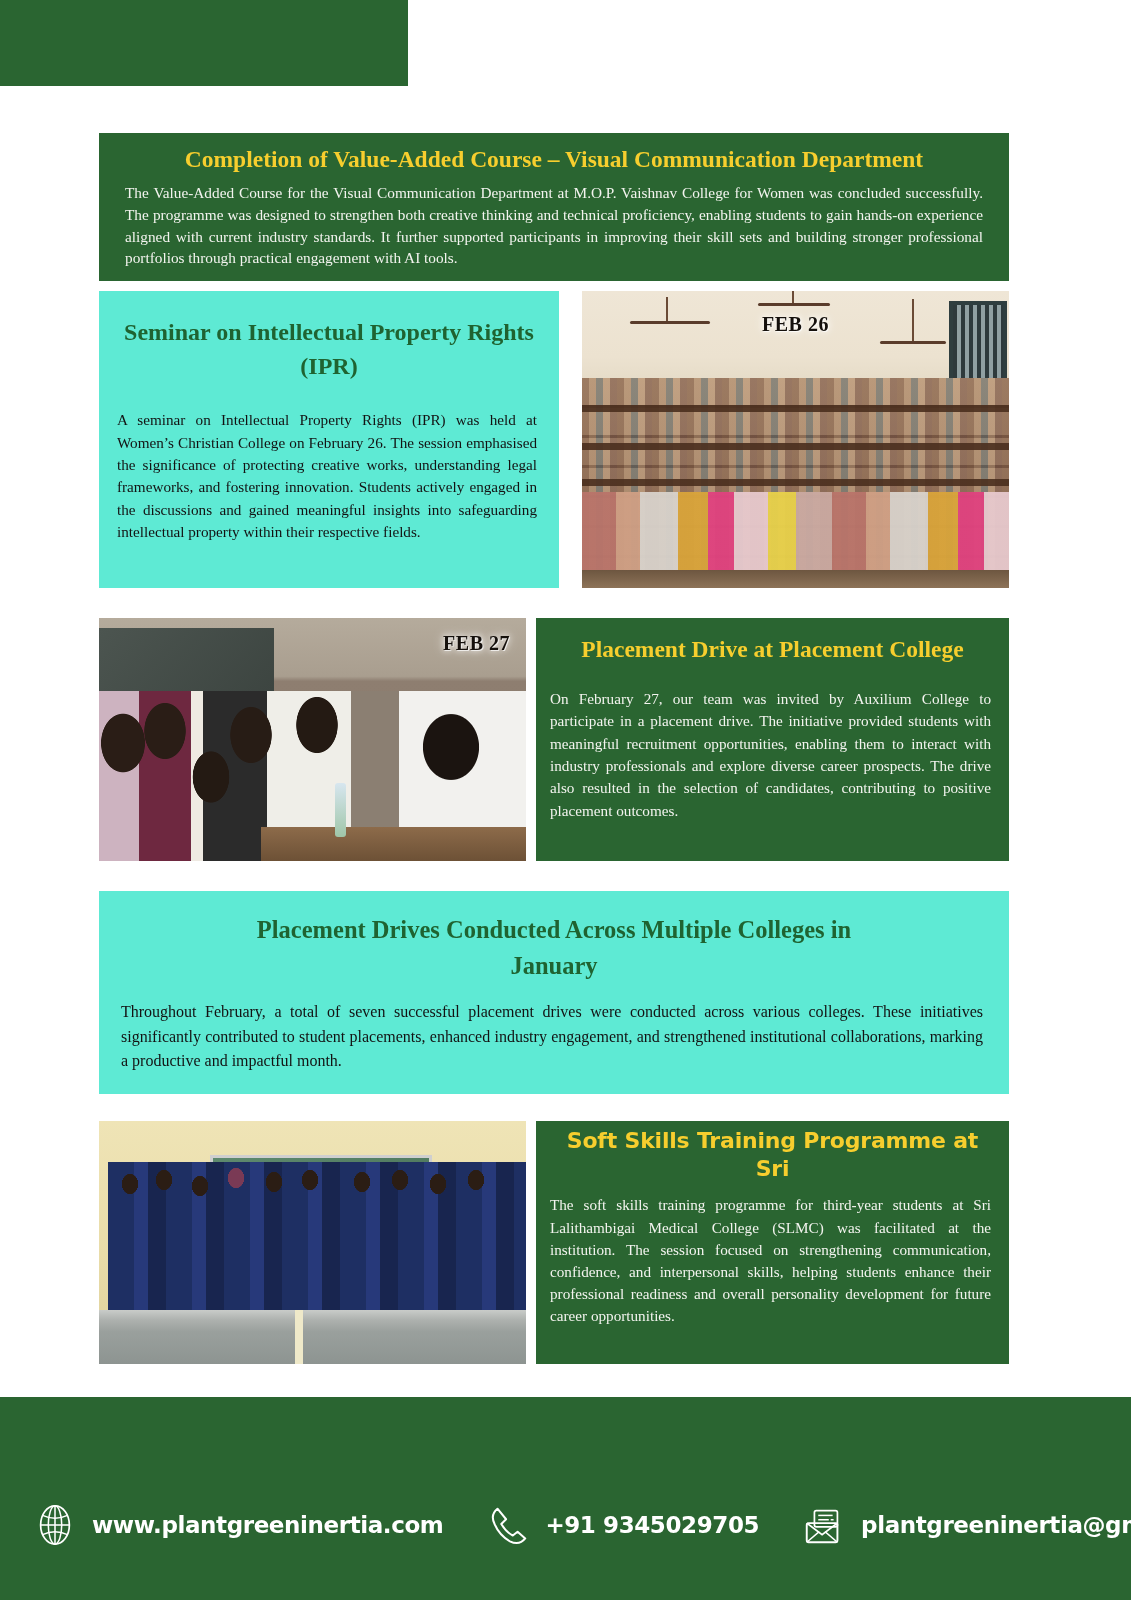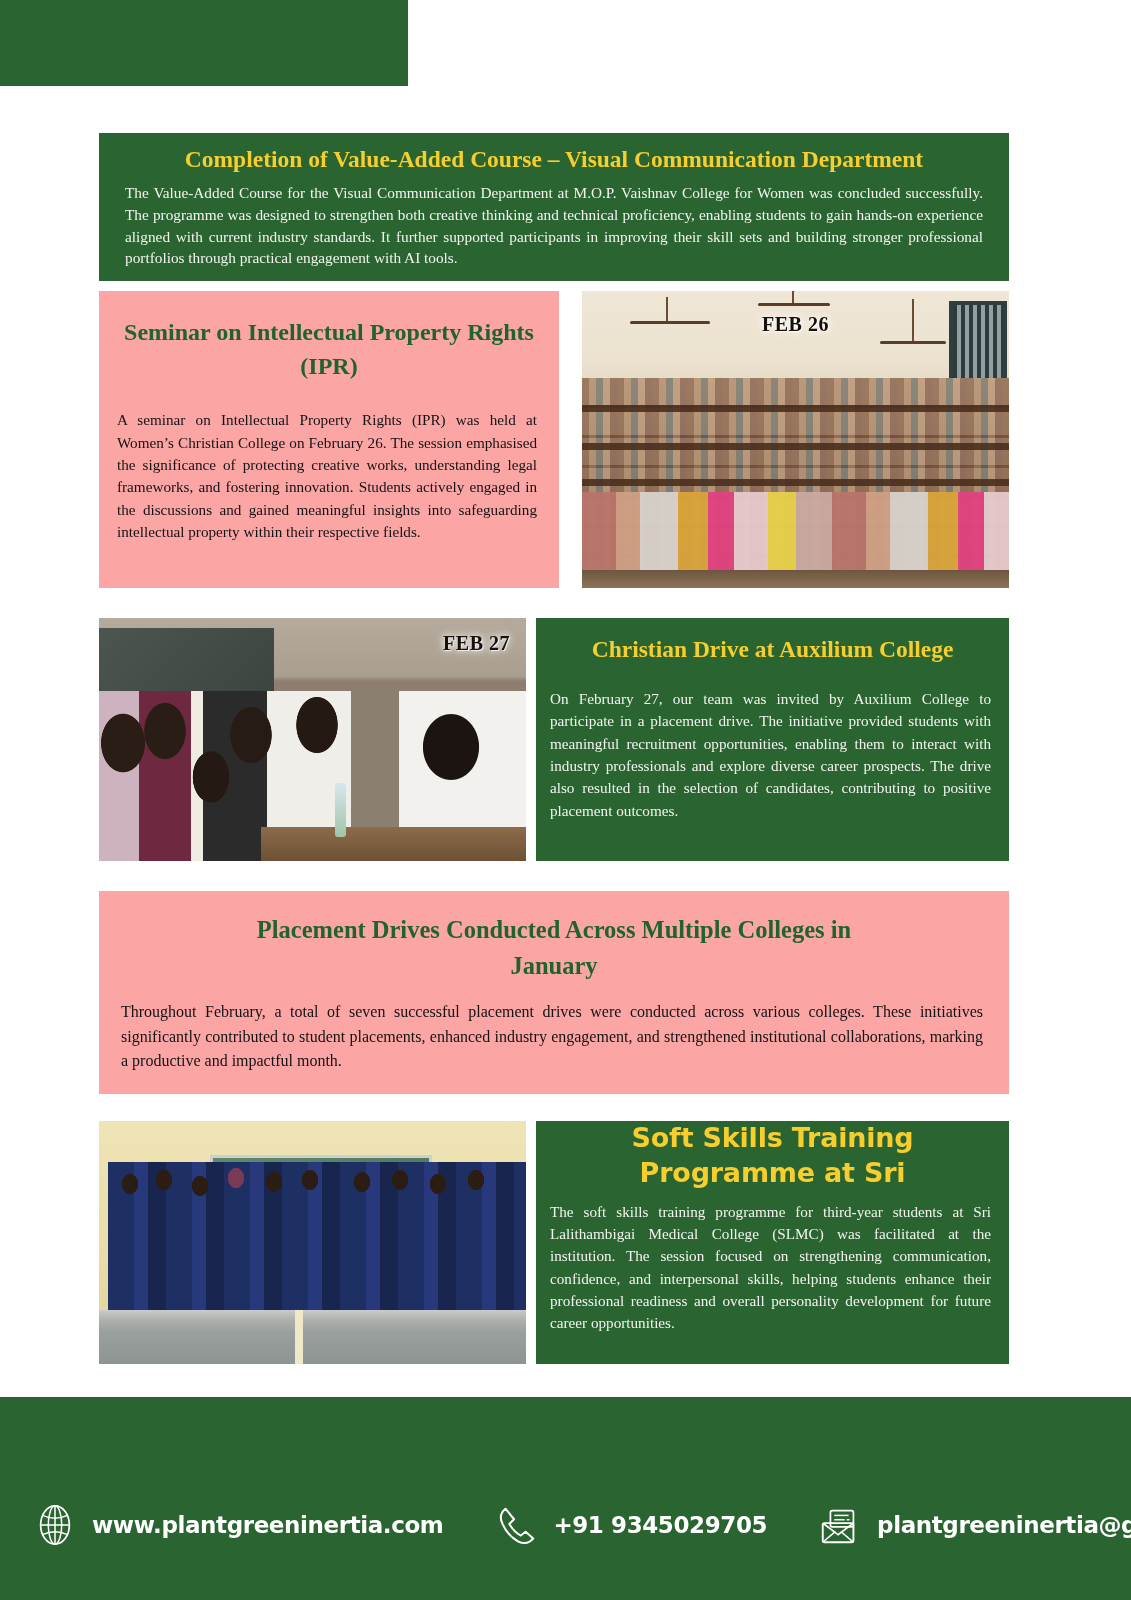--- a/index.html
+++ b/index.html
@@ -29,21 +29,21 @@
     height: 86px;
     background: #2a6531;
   }
 
   
   .block {
     position: absolute;
     overflow: hidden;
   }
   .green  { background: #2a6531; }
-  .yellow { background: #fca5a5; }
+  .yellow { background: #5eead4; }
 
   .heading {
     font-family: "Liberation Serif", serif;
     font-weight: bold;
     text-align: center;
     line-height: 1.28;
   }
   .heading.on-green  { color: #f7ce2e; }
   .heading.on-yellow { color: #1f6331; }
 
@@ -214,21 +214,21 @@
     background: #2a6531;
   }
   .footer-row {
     position: absolute;
     left: 0; right: 0;
     bottom: 52px;
     display: flex;
     align-items: flex-start;
     justify-content: flex-start;
     padding-left: 32px;
-    gap: 16px;
+    gap: 8px;
   }
   .contact {
     display: flex;
     align-items: center;
     gap: 14px;
   }
   .contact + .contact { margin-left: 34px; }
   .contact-text {
     font-family: "DejaVu Sans", sans-serif;
     font-weight: bold;
@@ -284,42 +284,42 @@
   <div class="photo" style="left:99px; top:618px; width:427px; height:243px;padding-left:36px;">
     <div class="p2-bg"></div>
     <div class="p2-board"></div>
     <div class="p2-people"></div>
     <div class="p2-desk"></div>
     <div class="p2-bottle"></div>
     <div class="date-tag" style="right:16px; top:14px; font-size:20px;">FEB 27</div>
   </div>
 
   <div class="block green" style="left:536px; top:618px; width:473px; height:243px;">
-    <div class="heading on-green" style="font-size:23.5px; padding:16px 16px 0 16px;">Christian Drive at Auxilium College</div>
+    <div class="heading on-green" style="font-size:23.5px; padding:16px 16px 0 16px;">Placement Drive at Placement College</div>
     <div class="body-text on-green" style="font-size:15.2px; padding:24px 18px 0 14px; line-height:1.47;">On February 27, our team was invited by Auxilium College to participate in a placement drive. The initiative provided students with meaningful recruitment opportunities, enabling them to interact with industry professionals and explore diverse career prospects. The drive also resulted in the selection of candidates, contributing to positive placement outcomes.</div>
   </div>
 
   <div class="block yellow" style="left:99px; top:891px; width:910px; height:203px;">
     <div class="heading on-yellow" style="font-size:24.5px; padding:23px 22px 0 22px;">Placement Drives Conducted Across Multiple Colleges in</div>
     <div class="heading on-yellow" style="font-size:24.5px; padding:5px 22px 0 22px;">January</div>
     <div class="body-text on-yellow" style="font-size:16px; padding:18px 26px 0 22px; line-height:1.55;">Throughout February, a total of seven successful placement drives were conducted across various colleges. These initiatives significantly contributed to student placements, enhanced industry engagement, and strengthened institutional collaborations, marking a productive and impactful month.</div>
   </div>
 
   <div class="photo" style="left:99px; top:1121px; width:427px; height:243px;">
     <div class="p3-wall"></div>
     <div class="p3-board"></div>
     <div class="p3-teacher"></div>
     <div class="p3-teacher-head"></div>
     <div class="p3-crowd"></div>
     <div class="p3-table"></div>
     <div class="p3-table-seam"></div>
   </div>
 
   <div class="block green" style="left:536px; top:1121px; width:473px; height:243px;">
-    <div class="heading on-green sans" style="font-size:27px; padding:0 14px 0 14px;">Soft Skills Training Programme at Sri</div>
+    <div class="heading on-green sans" style="font-size:22px; padding:6px 14px 0 14px;">Soft Skills Training Programme at Sri</div>
     <div class="body-text on-green" style="font-size:15.2px; padding:11px 18px 0 14px; line-height:1.46;">The soft skills training programme for third-year students at Sri Lalithambigai Medical College (SLMC) was facilitated at the institution. The session focused on strengthening communication, confidence, and interpersonal skills, helping students enhance their professional readiness and overall personality development for future career opportunities.</div>
   </div>
 
   <div class="footer">
     <div class="footer-row">
 
       <div class="contact">
         <svg class="contact-icon" viewBox="0 0 48 48">
           <ellipse cx="24" cy="24" rx="15" ry="20" fill="none" stroke="#ffffff" stroke-width="1.8"></ellipse>
           <ellipse cx="24" cy="24" rx="7" ry="20" fill="none" stroke="#ffffff" stroke-width="1.6"></ellipse>

